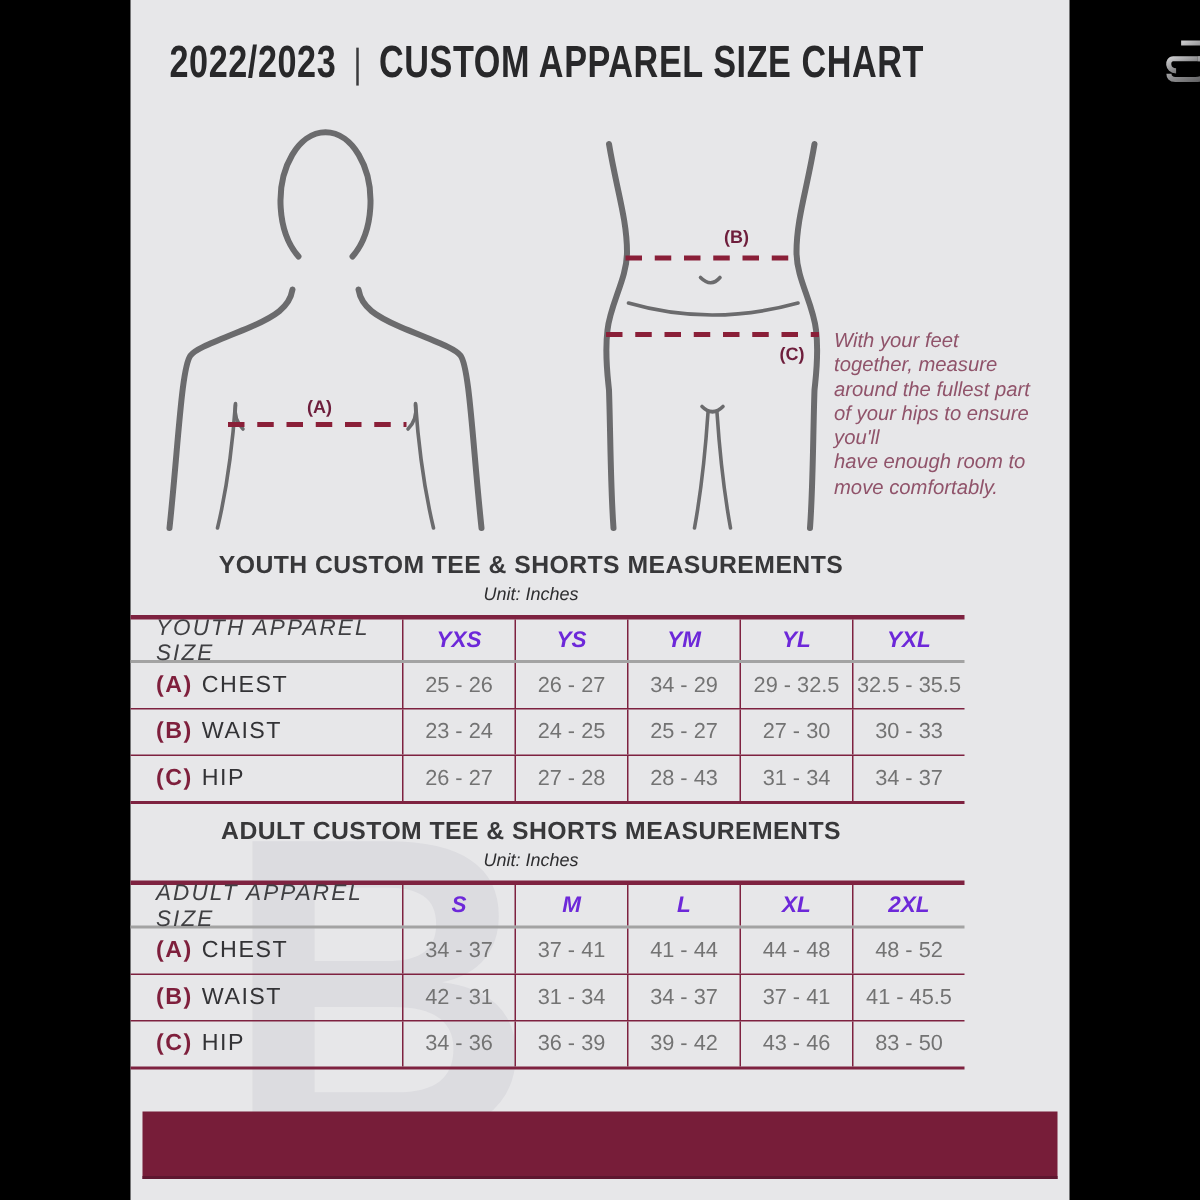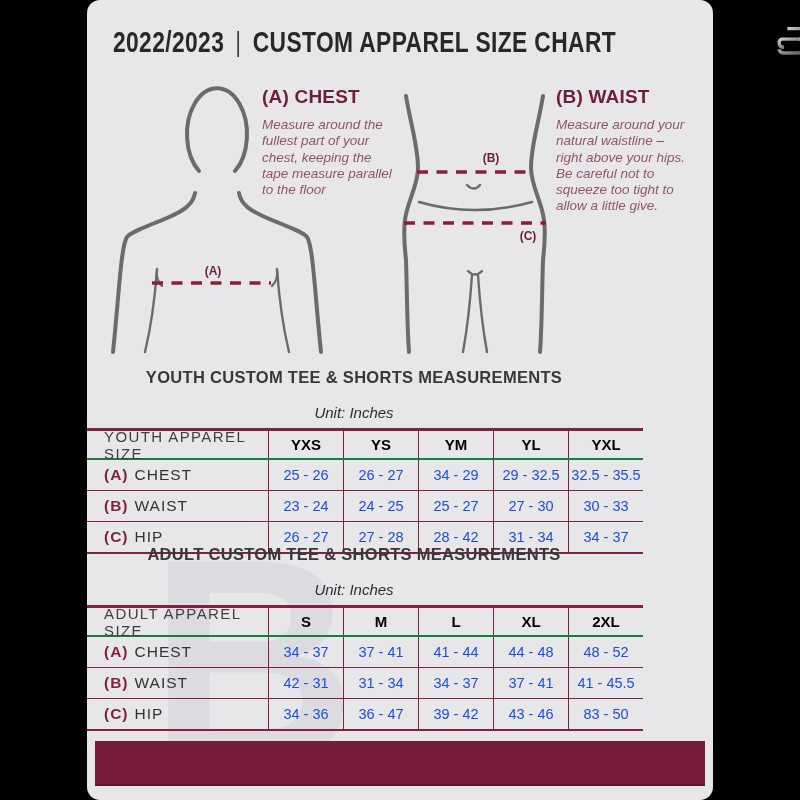--- a/index.html
+++ b/index.html
@@ -1,18 +1,18 @@
 <!DOCTYPE html>
 <html><head>
 <meta charset="utf-8">
 <style>
   html,body{margin:0;padding:0;background:#000;}
   body{width:800px;height:800px;position:relative;overflow:hidden;
        font-family:"Liberation Sans",sans-serif;-webkit-font-smoothing:antialiased;}
-  #page{position:absolute;left:87px;top:0;width:626px;height:800px;background:#e7e7e9;border-radius:13px;}
+  #page{position:absolute;left:87px;top:0;width:626px;height:800px;background:#e7e7e9;}
 
   
   .header{position:absolute;left:26px;top:20px;width:576px;height:44px;
           display:flex;justify-content:space-between;align-items:center;}
   .hleft{display:flex;align-items:center;gap:13px;color:#28282a;font-weight:700;
          font-size:30px;letter-spacing:.5px;transform:scaleX(.76);transform-origin:left center;
          white-space:nowrap;}
   .hleft .sep{font-weight:400;font-size:27px;color:#3a3a3c;padding:0 2px;}
   .hright{display:flex;align-items:center;gap:10px;}
 
@@ -37,32 +37,32 @@
 
   
   .wmark{position:absolute;left:62px;top:548px;font-size:288px;line-height:.78;
          font-weight:700;color:#dcdce0;z-index:0;user-select:none;}
 
   
   .tblock{position:absolute;left:0;width:534px;z-index:1;}
   .tblock.youth{top:368px;}
   .tblock.adult{top:545px;}
   .ttitle{text-align:center;font-size:16.5px;font-weight:700;color:#38383a;letter-spacing:.3px;}
-  .tunit{text-align:center;font-style:italic;font-size:15px;font-weight:500;color:#2e2e30;margin-top:17px;}
+  .tunit{text-align:center;font-style:italic;font-size:12px;font-weight:500;color:#2e2e30;margin-top:2px;}
   .table{width:556px;margin:7px auto 0;border-top:3px solid #7e2240;border-bottom:2px solid #7e2240;}
   .trow{display:flex;border-bottom:1.5px solid #7e2240;height:30px;}
   .trow:last-child{border-bottom:none;}
-  .trow.thead{height:27px;border-bottom:2px solid #15803d;}
+  .trow.thead{height:27px;border-bottom:2px solid #a3a3a3;font-style:italic;}
   .c{display:flex;align-items:center;}
   .c.lab{width:181px;padding-left:17px;box-sizing:border-box;font-size:15.5px;color:#333336;
          letter-spacing:1px;}
   .trow.thead .c.lab{font-size:15px;color:#3f3f42;letter-spacing:1.4px;}
   .c.val{width:75px;justify-content:center;border-left:1.5px solid #7e2240;box-sizing:border-box;
-         font-size:14.5px;color:#1d4ed8;}
-  .trow.thead .c.val{font-weight:700;font-size:15px;color:#000000;}
+         font-size:14.5px;color:#737373;}
+  .trow.thead .c.val{font-weight:700;font-size:15px;color:#6d28d9;}
   .pfx{font-weight:700;color:#7e1f3c;margin-right:6px;}
 
   
   .footer-bar{position:absolute;left:8px;top:741px;width:610px;height:43px;background:#771d39;
               border-bottom:2px solid #5e1730;z-index:2;}
 </style>
 </head>
 <body>
 
 <div id="page">
@@ -111,38 +111,28 @@
     <path class="thin" d="M24 112 Q79 128 137 112"></path>
     <path class="thin" d="M73 181 Q80 188 87 181"></path>
     <path class="thin" d="M77 185 C75 215 72 240 68 262"></path>
     <path class="thin" d="M83 185 C85 215 88 240 92 262"></path>
     <path class="dash" d="M22 82 H138"></path>
     <path class="dash" d="M9 133 H151"></path>
     <text x="96" y="72" text-anchor="middle">(B)</text>
     <text x="133" y="150" text-anchor="middle">(C)</text>
   </svg>
 
-  <section class="instr chest">
-    <h3>(A) CHEST</h3>
-    <p>Measure around the
-fullest part of your
-chest, keeping the
-tape measure parallel
-to the floor</p>
-  </section>
-  <section class="instr waist">
-    <h3>(B) WAIST</h3>
-    <p>Measure around your
-natural waistline –
-right above your hips.
-Be careful not to
-squeeze too tight to
-allow a little give.</p>
-  </section>
   <section class="instr hips">
+    <p>With your feet
+together, measure
+around the fullest part
+of your hips to ensure
+you'll
+have enough room to
+move comfortably.</p>
   </section>
 
   <div class="wmark">B</div>
 
   <div class="tblock youth">
     <div class="ttitle">YOUTH CUSTOM TEE &amp; SHORTS MEASUREMENTS</div>
     <div class="tunit">Unit: Inches</div>
     <div class="table">
       <div class="trow thead">
         <div class="c lab">YOUTH APPAREL SIZE</div>
@@ -174,21 +164,21 @@
         <div class="c val">27 - 30</div>
         <div class="c val">30 - 33</div>
       </div>
       <div class="trow">
         <div class="c lab">
           <span class="pfx">(C)</span>
           <span>HIP</span>
         </div>
         <div class="c val">26 - 27</div>
         <div class="c val">27 - 28</div>
-        <div class="c val">28 - 42</div>
+        <div class="c val">28 - 43</div>
         <div class="c val">31 - 34</div>
         <div class="c val">34 - 37</div>
       </div>
     </div>
   </div>
 
   <div class="tblock adult">
     <div class="ttitle">ADULT CUSTOM TEE &amp; SHORTS MEASUREMENTS</div>
     <div class="tunit">Unit: Inches</div>
     <div class="table">
@@ -221,21 +211,21 @@
         <div class="c val">34 - 37</div>
         <div class="c val">37 - 41</div>
         <div class="c val">41 - 45.5</div>
       </div>
       <div class="trow">
         <div class="c lab">
           <span class="pfx">(C)</span>
           <span>HIP</span>
         </div>
         <div class="c val">34 - 36</div>
-        <div class="c val">36 - 47</div>
+        <div class="c val">36 - 39</div>
         <div class="c val">39 - 42</div>
         <div class="c val">43 - 46</div>
         <div class="c val">83 - 50</div>
       </div>
     </div>
   </div>
 
   <div class="footer-bar"></div>
 </div>
 

